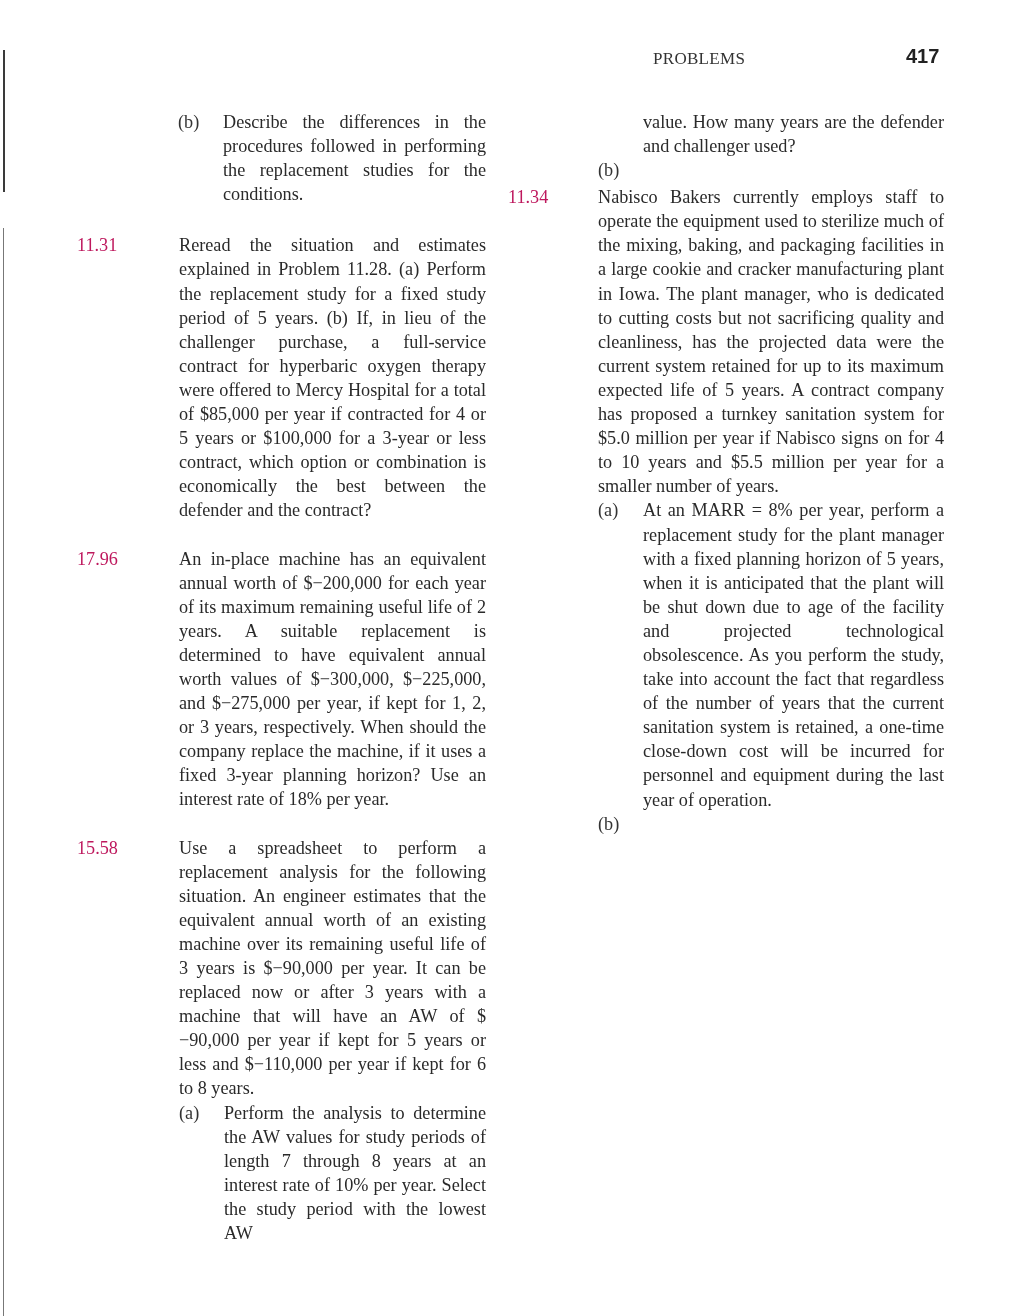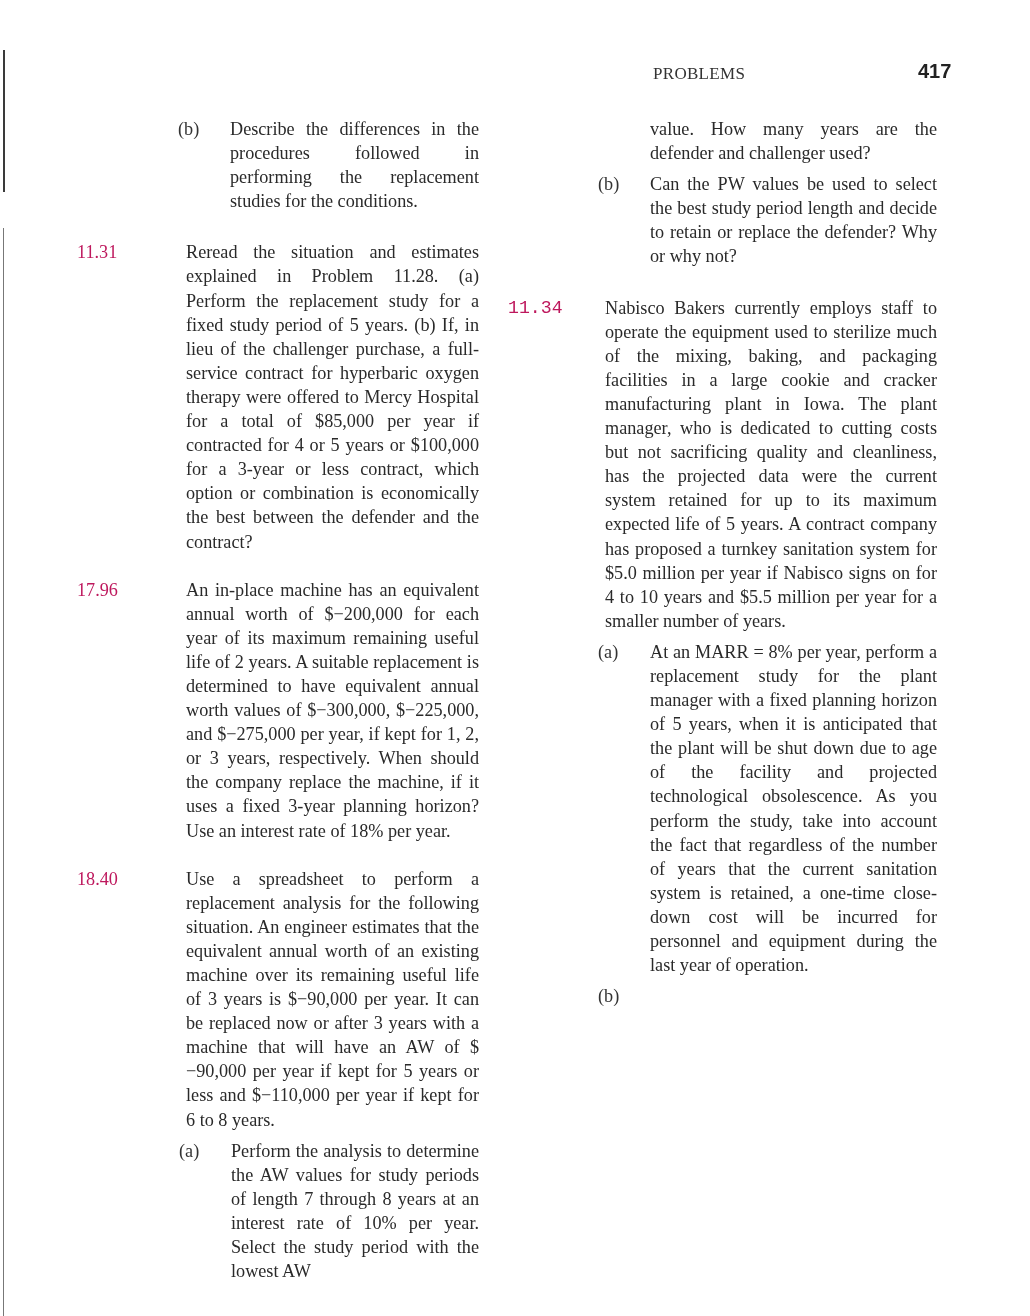--- a/index.html
+++ b/index.html
@@ -3,35 +3,35 @@
 <meta charset="utf-8">
 <style>
   html, body { margin: 0; padding: 0; }
   body {
     width: 1030px; height: 1316px; background: #ffffff; position: relative; overflow: hidden;
     font-family: "Liberation Serif", "DejaVu Serif", serif; color: #2a2a2a;
   }
   .edge-line { position: absolute; left: 3px; width: 2px; background: #3a3a3a; }
   .edge1 { top: 50px; height: 142px; }
   .edge2 { top: 228px; height: 1090px; background: #777; width: 1px; }
-  .header { position: absolute; top: 60px; left: 0; width: 938px; height: 30px; }
+  .header { position: absolute; top: 45px; left: 0; width: 938px; height: 30px; }
   .running-head { position: absolute; left: 653px; top: 4px; font-size: 17px; letter-spacing: 0.3px; color: #333; }
-  .page-num { position: absolute; left: 906px; top: 0px; font-family: "Liberation Sans", "DejaVu Sans", sans-serif; font-weight: bold; font-size: 20px; color: #222; margin-left: 12px; }
+  .page-num { position: absolute; left: 906px; top: 0px; font-family: "Liberation Sans", "DejaVu Sans", sans-serif; font-weight: bold; font-size: 20px; color: #222; }
   .col { position: absolute; font-size: 18.2px; line-height: 24.1px; text-align: justify; }
   .col-left { left: 110px; top: 110px; width: 376px; }
   .col-right { left: 532px; top: 110px; width: 412px; }
   .problem { position: relative; padding-left: 69px; }
   .problem + .problem { margin-top: 24px; }
   .pnum { position: absolute; left: -33px; top: 0; width: 100px; color: #be185d; }
-  .col-right .pnum { left: -24px; font-family: Liberation Mono, monospace; }
+  .col-right .pnum { left: -24px; }
   .part { position: relative; padding-left: 45px; }
   .plabel { position: absolute; left: 0; top: 0; color: #333; }
   .cont { padding-left: 69px; }
   .col-right .problem, .col-right .cont { padding-left: 66px; }
-  p { margin: 7px; }
+  p { margin: 0; }
 </style>
 </head>
 <body>
 
 <div class="edge-line edge1"></div>
 <div class="edge-line edge2"></div>
 
 <div class="header">
   <span class="running-head">PROBLEMS</span>
   <span class="page-num">417</span>
@@ -49,37 +49,36 @@
     <span class="pnum">11.31</span>
     <p>Reread the situation and estimates explained in Problem 11.28. (a) Perform the replacement study for a fixed study period of 5 years. (b) If, in lieu of the challenger purchase, a full-service contract for hyperbaric oxygen therapy were offered to Mercy Hospital for a total of $85,000 per year if contracted for 4 or 5 years or $100,000 for a 3-year or less contract, which option or combination is economically the best between the defender and the contract?</p>
   </div>
 
   <div class="problem">
     <span class="pnum">17.96</span>
     <p>An in-place machine has an equivalent annual worth of $−200,000 for each year of its maximum remaining useful life of 2 years. A suitable replacement is determined to have equivalent annual worth values of $−300,000, $−225,000, and $−275,000 per year, if kept for 1, 2, or 3 years, respectively. When should the company replace the machine, if it uses a fixed 3-year planning horizon? Use an interest rate of 18% per year.</p>
   </div>
 
   <div class="problem">
-    <span class="pnum">18.40</span>
+    <span class="pnum">15.58</span>
     <p>Use a spreadsheet to perform a replacement analysis for the following situation. An engineer estimates that the equivalent annual worth of an existing machine over its remaining useful life of 3 years is $−90,000 per year. It can be replaced now or after 3 years with a machine that will have an AW of $−90,000 per year if kept for 5 years or less and $−110,000 per year if kept for 6 to 8 years.</p>
     <div class="part">
       <span class="plabel">(a)</span>
       <p>Perform the analysis to determine the AW values for study periods of length 7 through 8 years at an interest rate of 10% per year. Select the study period with the lowest AW</p>
     </div>
   </div>
 </div>
 
 <div class="col col-right">
   <div class="cont">
     <div class="part">
       <p>value. How many years are the defender and challenger used?</p>
     </div>
     <div class="part">
       <span class="plabel">(b)</span>
-      <p>Can the PW values be used to select the best study period length and decide to retain or replace the defender? Why or why not?</p>
     </div>
   </div>
 
   <div class="problem" style="margin-top:27px">
     <span class="pnum">11.34</span>
     <p>Nabisco Bakers currently employs staff to operate the equipment used to sterilize much of the mixing, baking, and packaging facilities in a large cookie and cracker manufacturing plant in Iowa. The plant manager, who is dedicated to cutting costs but not sacrificing quality and cleanliness, has the projected data were the current system retained for up to its maximum expected life of 5 years. A contract company has proposed a turnkey sanitation system for $5.0 million per year if Nabisco signs on for 4 to 10 years and $5.5 million per year for a smaller number of years.</p>
     <div class="part">
       <span class="plabel">(a)</span>
       <p>At an MARR = 8% per year, perform a replacement study for the plant manager with a fixed planning horizon of 5 years, when it is anticipated that the plant will be shut down due to age of the facility and projected technological obsolescence. As you perform the study, take into account the fact that regardless of the number of years that the current sanitation system is retained, a one-time close-down cost will be incurred for personnel and equipment during the last year of operation.</p>
     </div>

